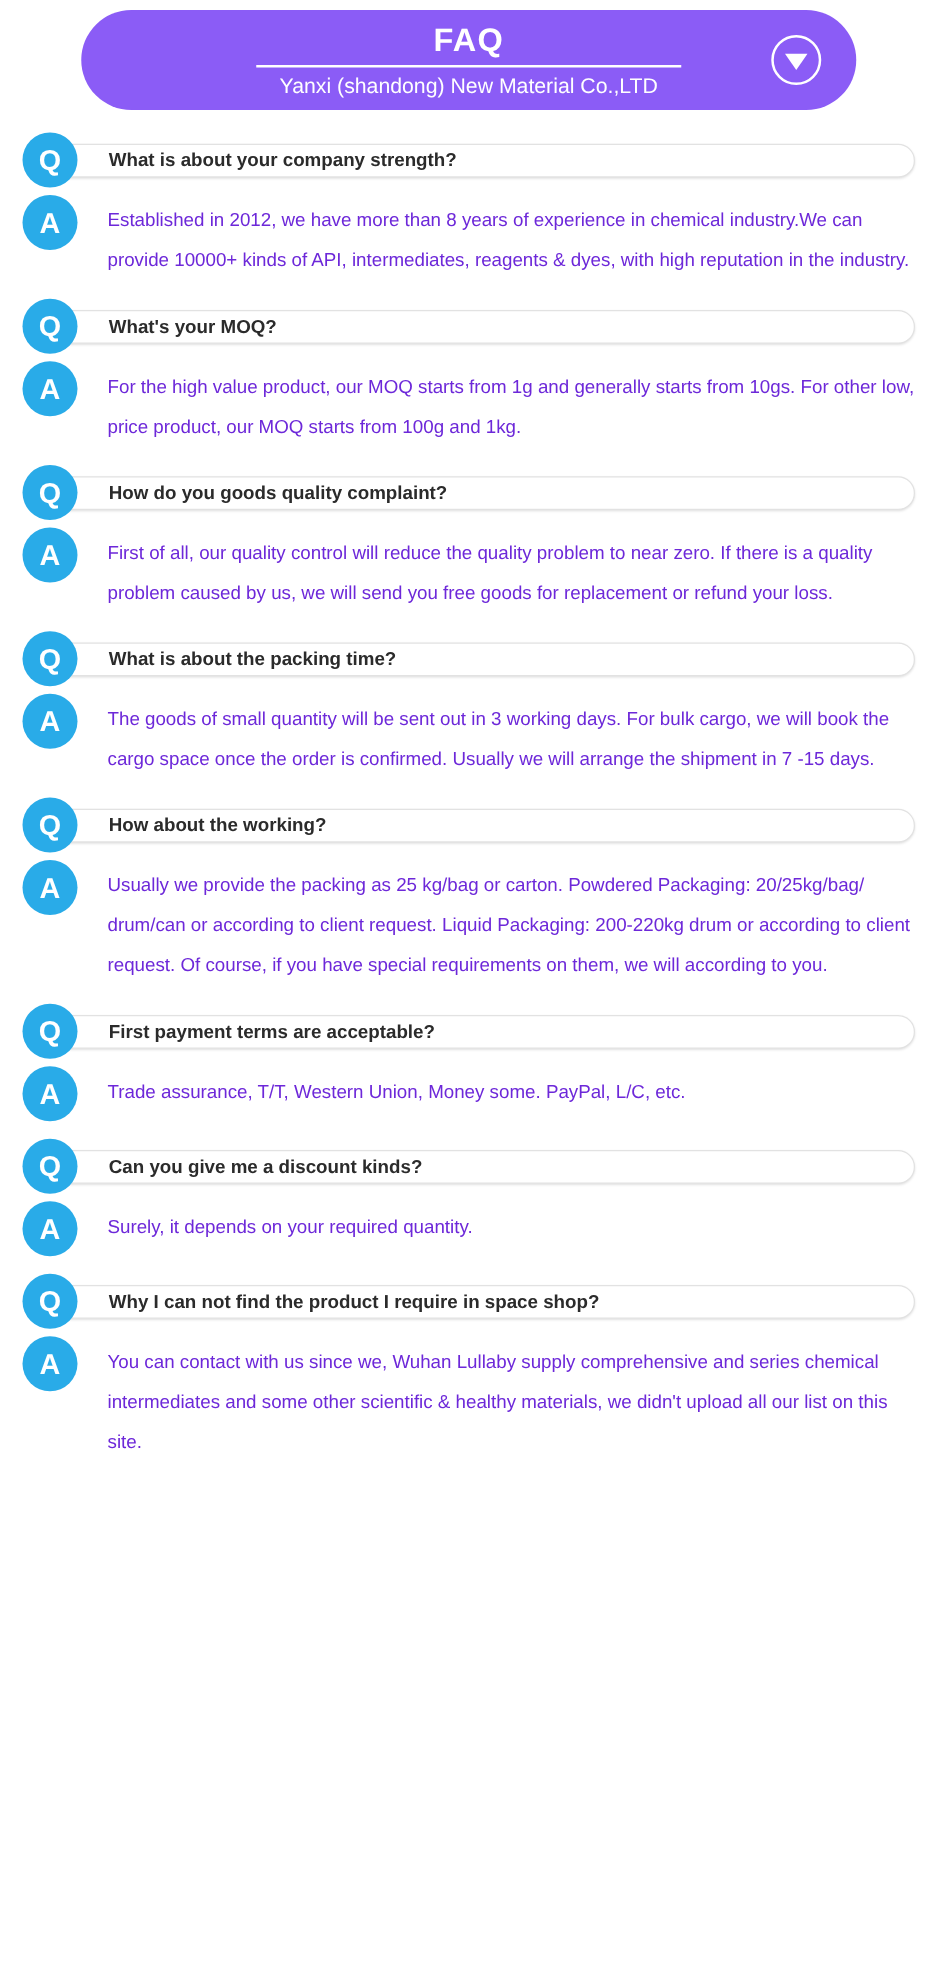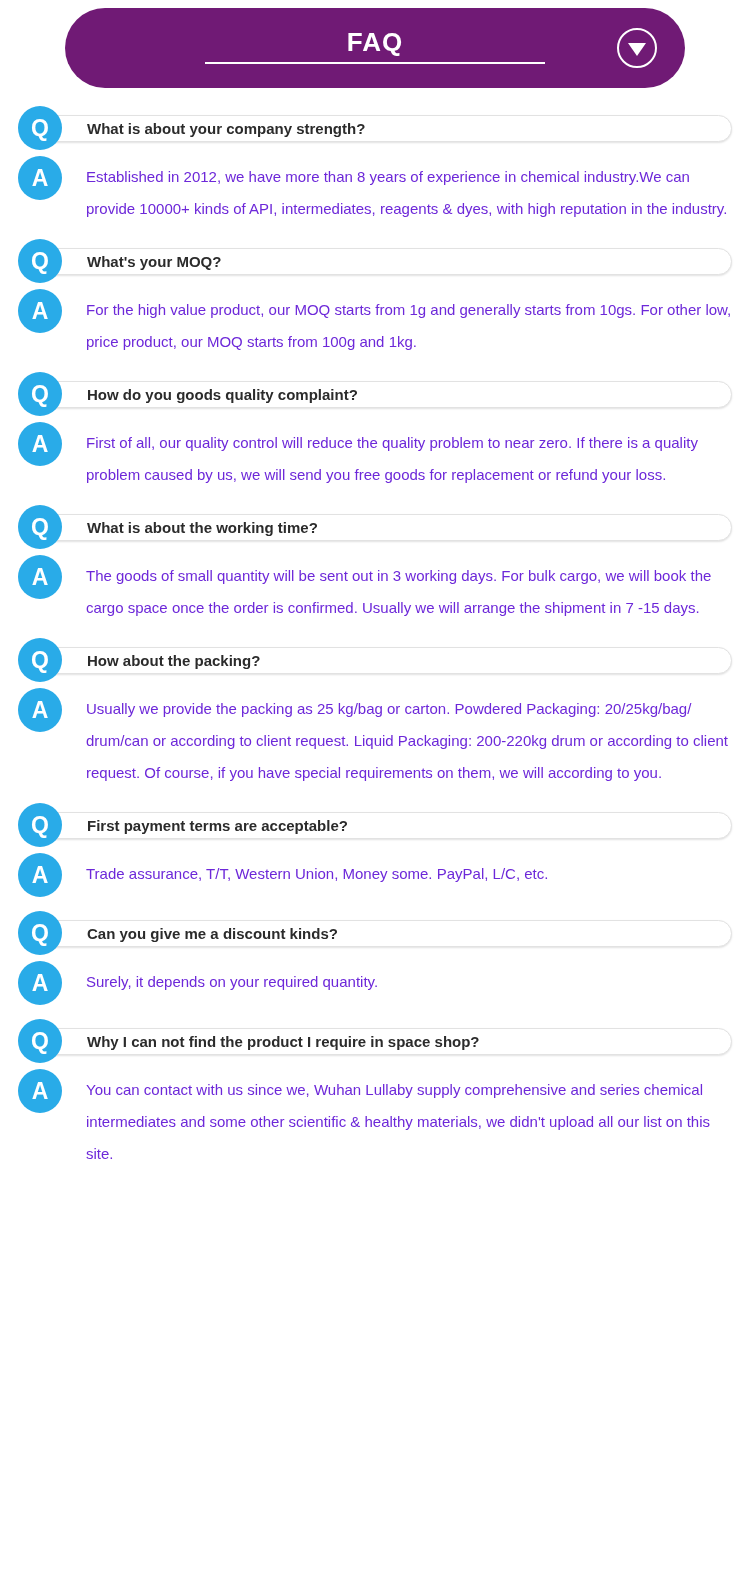--- a/index.html
+++ b/index.html
@@ -18,21 +18,21 @@
 
   
   .header-wrap {
     padding: 8px 0 0 0;
     display: flex;
     justify-content: center;
   }
   .header-banner {
     width: 620px;
     height: 80px;
-    background: #701a75;
+    background: #8b5cf6;
     border-radius: 40px;
     display: flex;
     align-items: center;
     justify-content: center;
     position: relative;
   }
   .header-center {
     display: flex;
     flex-direction: column;
     align-items: center;
@@ -155,20 +155,21 @@
   }
 </style>
 </head>
 <body>
 
 <div class="header-wrap">
   <div class="header-banner">
     <div class="header-center">
       <div class="header-title">FAQ</div>
       <div class="header-rule"></div>
+      <div class="header-sub">Yanxi (shandong) New Material Co.,LTD</div>
     </div>
     <div class="header-arrow">
       <div class="tri"></div>
     </div>
   </div>
 </div>
 
 <div class="faq-list">
 
   <div class="qa-block">
@@ -200,32 +201,32 @@
     </div>
     <div class="a-row">
       <div class="badge-a">A</div>
       <div class="a-text">First of all, our quality control will reduce the quality problem to near zero. If there is a quality problem caused by us, we will send you free goods for replacement or refund your loss.</div>
     </div>
   </div>
 
   <div class="qa-block">
     <div class="q-row">
       <div class="badge">Q</div>
-      <div class="q-pill">What is about the working time?</div>
+      <div class="q-pill">What is about the packing time?</div>
     </div>
     <div class="a-row">
       <div class="badge-a">A</div>
       <div class="a-text">The goods of small quantity will be sent out in 3 working days. For bulk cargo, we will book the cargo space once the order is confirmed. Usually we will arrange the shipment in 7 -15 days.</div>
     </div>
   </div>
 
   <div class="qa-block">
     <div class="q-row">
       <div class="badge">Q</div>
-      <div class="q-pill">How about the packing?</div>
+      <div class="q-pill">How about the working?</div>
     </div>
     <div class="a-row">
       <div class="badge-a">A</div>
       <div class="a-text">Usually we provide the packing as 25 kg/bag or carton. Powdered Packaging: 20/25kg/bag/ drum/can or according to client request. Liquid Packaging: 200-220kg drum or according to client request. Of course, if you have special requirements on them, we will according to you.</div>
     </div>
   </div>
 
   <div class="qa-block">
     <div class="q-row">
       <div class="badge">Q</div>

